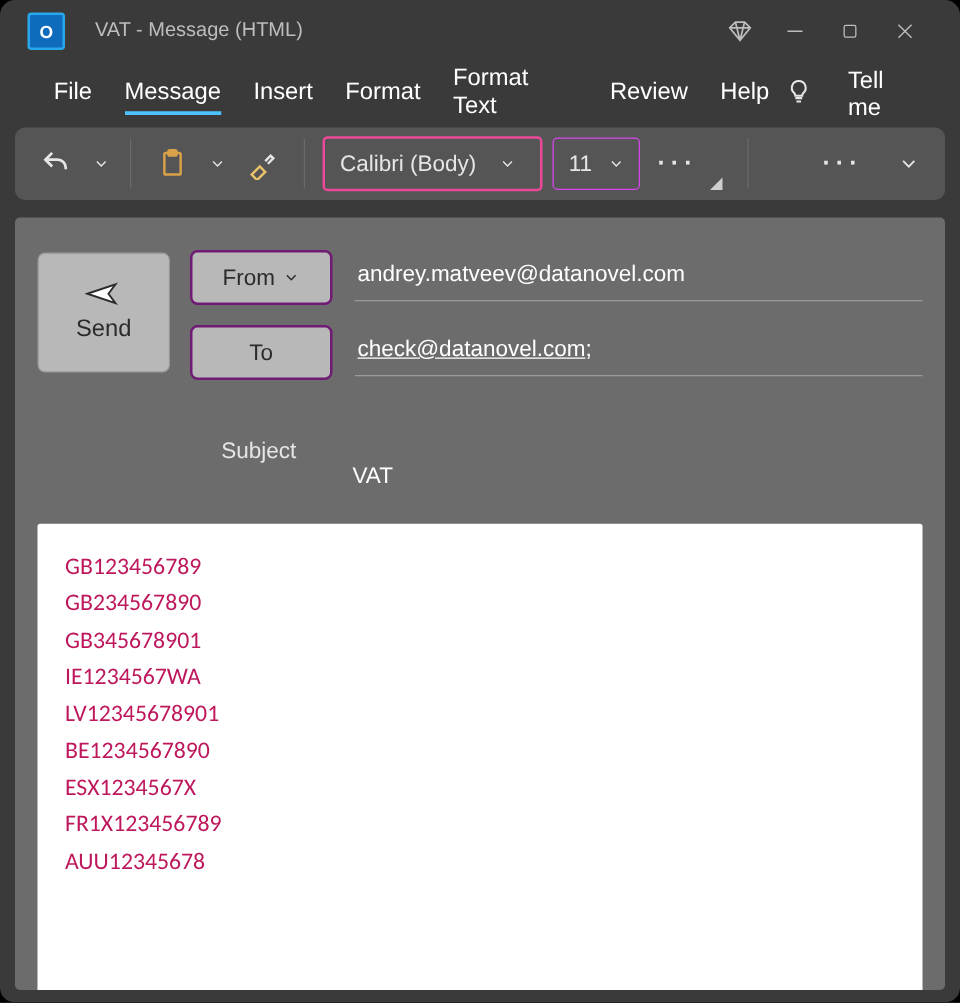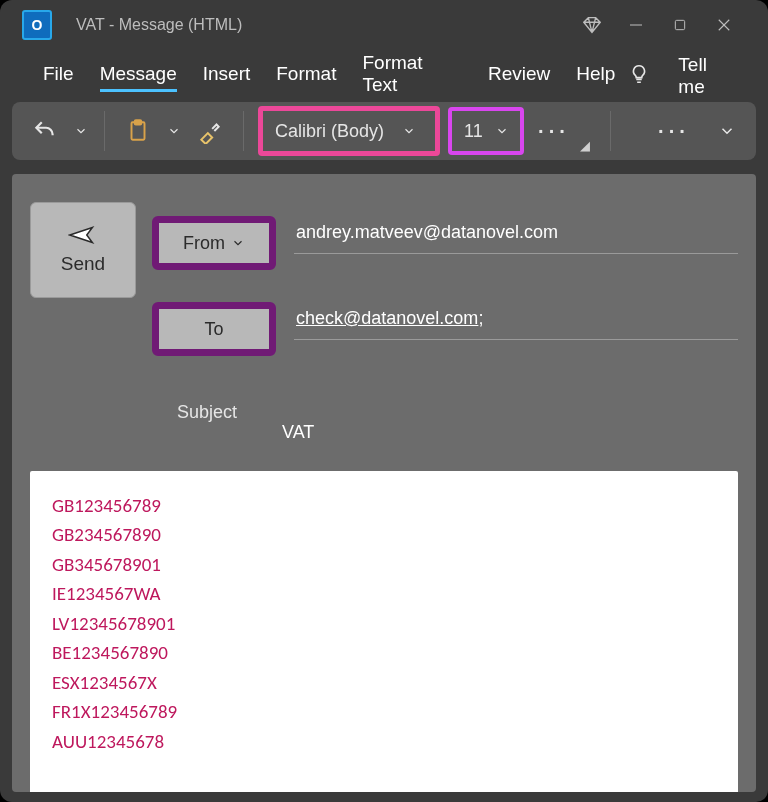--- a/index.html
+++ b/index.html
@@ -14,35 +14,35 @@
   
   .menubar{height:48px;display:flex;align-items:flex-end;padding-left:30px;gap:0;color:#fff;font-size:19px;}
   .menuitem{padding:0 13px;height:48px;display:flex;align-items:center;cursor:pointer;position:relative;}
   .menuitem.active::after{content:"";position:absolute;left:13px;right:13px;bottom:6px;height:3px;background:#4cc2ff;}
   .menu-right{margin-left:auto;display:flex;align-items:center;gap:28px;margin-right:30px;}
   .bulb{width:22px;height:22px;}
   
   .ribbon{height:58px;background:#555555;border-radius:8px;margin:4px 12px 0 12px;display:flex;align-items:center;padding:0 14px;color:#e6e6e6;gap:8px;}
   .rbtn{height:40px;display:flex;align-items:center;justify-content:center;border-radius:4px;padding:0 6px;}
   .sep{width:1px;height:40px;background:#6a6a6a;margin:0 6px;}
-  .font-select{height:40px;border:5px solid #ec4899;border-radius:4px;display:flex;align-items:center;padding:0 10px 0 12px;font-size:18px;color:#e6e6e6;gap:18px;min-width:150px;}
-  .size-select{height:40px;border:4px solid #d946ef;border-radius:4px;display:flex;align-items:center;padding:0 10px 0 12px;font-size:18px;color:#e6e6e6;gap:12px;min-width:46px;}
+  .font-select{height:40px;border:2px solid #ec4899;border-radius:4px;display:flex;align-items:center;padding:0 10px 0 12px;font-size:18px;color:#e6e6e6;gap:18px;min-width:150px;}
+  .size-select{height:40px;border:1px solid #d946ef;border-radius:4px;display:flex;align-items:center;padding:0 10px 0 12px;font-size:18px;color:#e6e6e6;gap:12px;min-width:46px;}
   .chev-down-sm{width:14px;height:14px;}
   .ellipsis{letter-spacing:4px;font-size:20px;font-weight:700;}
   .ribbon-right{margin-left:auto;display:flex;align-items:center;gap:16px;}
   .dialog-launcher{font-size:13px;position:relative;top:14px;margin-left:-4px;margin-right:6px;color:#cfcfcf;}
   
   .compose{flex:1 1 auto;background:#6c6c6c;margin:14px 12px 10px 12px;border-radius:4px;display:flex;flex-direction:column;padding:26px 18px 0 18px;}
   .hdr{display:flex;gap:18px;}
   .send-col{width:104px;}
   .send-btn{width:104px;height:94px;background:#b8b8b8;border:1px solid #9a9a9a;border-radius:6px;display:flex;flex-direction:column;align-items:center;justify-content:center;gap:8px;font-size:19px;color:#2b2b2b;margin-top:2px;cursor:pointer;}
   .send-arrow{width:30px;height:20px;}
   .fields-col{flex:1 1 auto;display:flex;flex-direction:column;gap:16px;}
   .field-row{display:flex;align-items:center;gap:18px;}
-  .hdr-btn{width:110px;height:40px;background:#b8b8b8;border:7px solid #701a75;border-radius:6px;display:flex;align-items:center;justify-content:center;font-size:18px;color:#2b2b2b;gap:6px;cursor:pointer;margin-top:16px;}
+  .hdr-btn{width:110px;height:40px;background:#b8b8b8;border:2px solid #701a75;border-radius:6px;display:flex;align-items:center;justify-content:center;font-size:18px;color:#2b2b2b;gap:6px;cursor:pointer;}
   .hdr-label{width:110px;text-align:center;font-size:18px;color:#e6e6e6;}
   .field-val{flex:1 1 auto;border-bottom:1px solid #9a9a9a;padding:6px 2px 10px 2px;font-size:18px;color:#fff;min-height:20px;}
   .field-val .email-link{text-decoration:underline;}
   .field-val.nob{border-bottom:none;margin-top:44px;}
   
   .body-area{background:#fff;color:#be185d;margin-top:18px;border-radius:2px 2px 0 0;flex:1 1 auto;padding:20px 22px;font-size:19px;line-height:1.55;font-family:Calibri,Arial,sans-serif;}
 </style>
 </head>
 <body>
 

